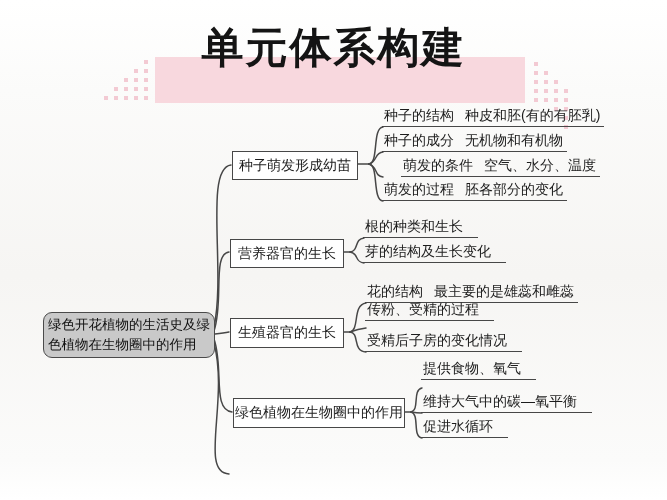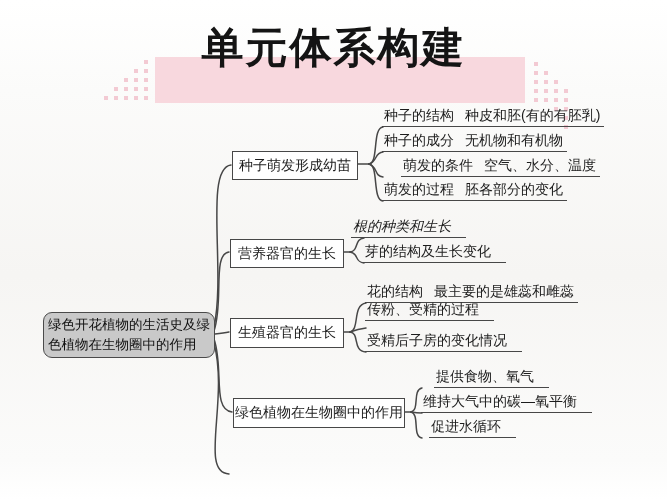--- a/index.html
+++ b/index.html
@@ -139,40 +139,40 @@
   <div class="leaf" style="left:382px;top:131px;">
     <span class="llabel">种子的成分</span><span class="lnote">无机物和有机物</span>
   </div>
   <div class="leaf" style="left:382px;top:156px;margin-left:19px;">
     <span class="llabel">萌发的条件</span><span class="lnote">空气、水分、温度</span>
   </div>
   <div class="leaf" style="left:382px;top:180px;">
     <span class="llabel">萌发的过程</span><span class="lnote">胚各部分的变化</span>
   </div>
 
-  <div class="leaf" style="left:351px;top:217px;font-style:italic;">
+  <div class="leaf" style="left:363px;top:217px;">
     <span class="llabel">根的种类和生长</span><span class="lnote"></span>
   </div>
   <div class="leaf" style="left:363px;top:242px;">
     <span class="llabel">芽的结构及生长变化</span><span class="lnote"></span>
   </div>
 
   <div class="leaf" style="left:365px;top:282px;">
     <span class="llabel">花的结构</span><span class="lnote">最主要的是雄蕊和雌蕊</span>
   </div>
   <div class="leaf" style="left:365px;top:300px;">
     <span class="llabel">传粉、受精的过程</span><span class="lnote"></span>
   </div>
   <div class="leaf" style="left:365px;top:331px;">
     <span class="llabel">受精后子房的变化情况</span><span class="lnote"></span>
   </div>
 
-  <div class="leaf" style="left:421px;top:367px;margin-left:13px;">
+  <div class="leaf" style="left:421px;top:359px;">
     <span class="llabel">提供食物、氧气</span><span class="lnote"></span>
   </div>
   <div class="leaf" style="left:421px;top:392px;">
     <span class="llabel">维持大气中的碳—氧平衡</span><span class="lnote"></span>
   </div>
-  <div class="leaf" style="left:421px;top:417px;margin-left:8px;">
+  <div class="leaf" style="left:421px;top:417px;">
     <span class="llabel">促进水循环</span><span class="lnote"></span>
   </div>
 
 </div>
 
 </body></html>

